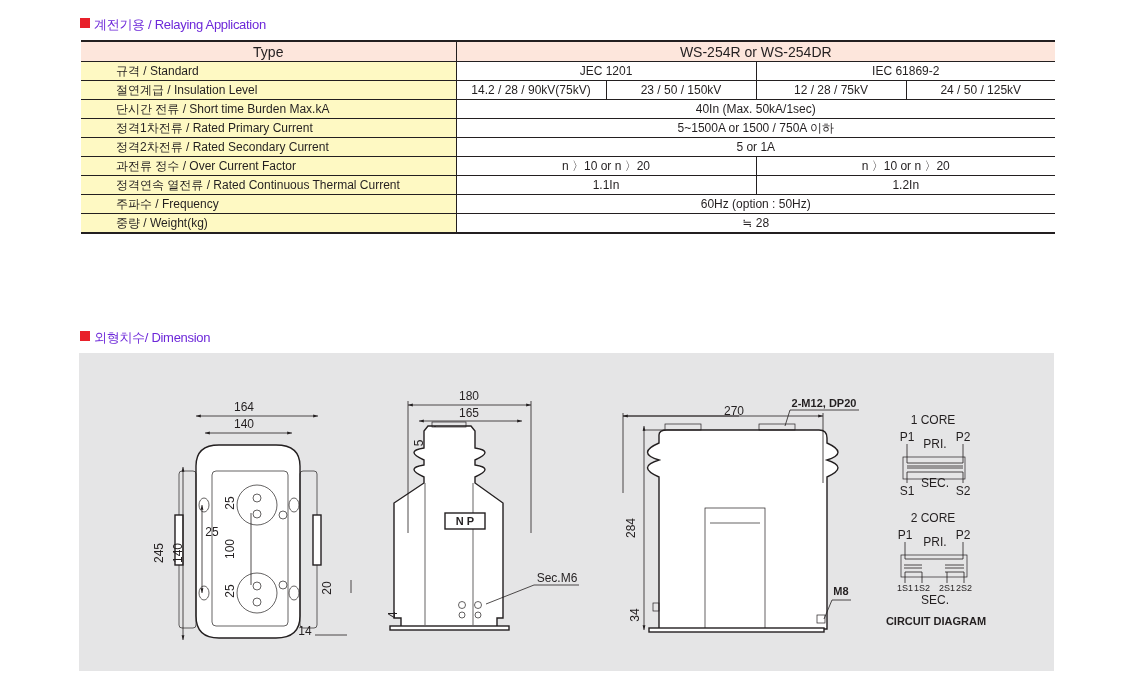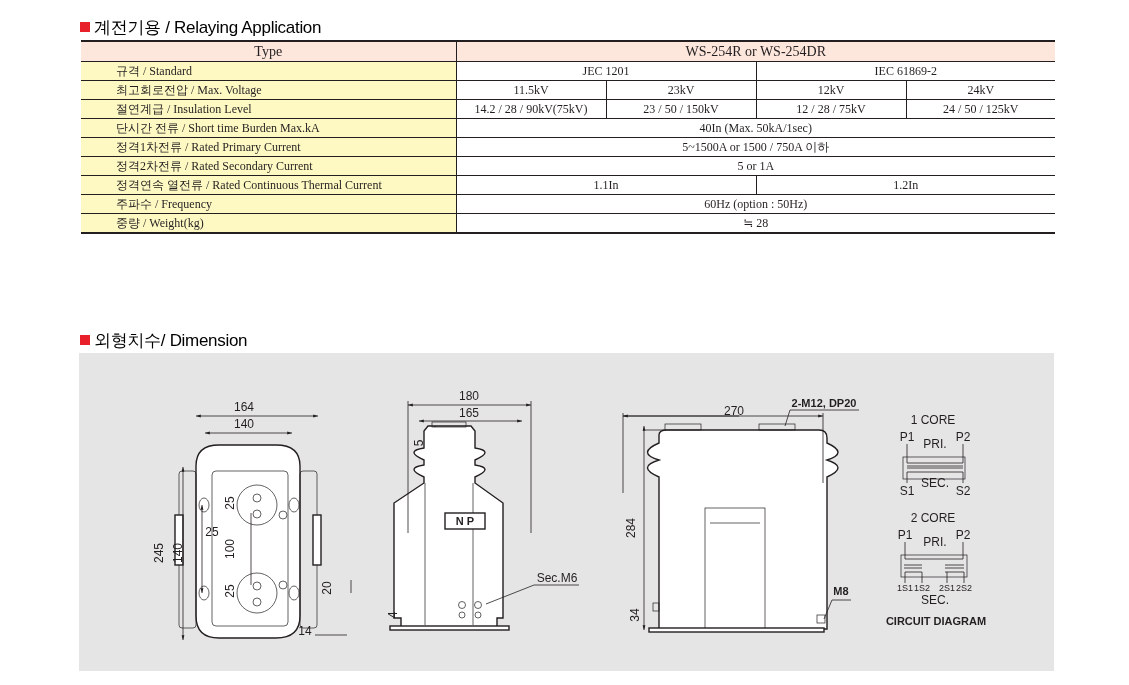--- a/index.html
+++ b/index.html
@@ -1,27 +1,27 @@
 <!DOCTYPE html>
 <html><head>
 <meta charset="utf-8">
 <style>
   html, body { margin: 0; padding: 0; background: #ffffff; }
   body { width: 1129px; height: 685px; position: relative; overflow: hidden;
          font-family: "Liberation Sans", "DejaVu Sans", sans-serif; color: #231f20; }
 
-  .section-title { position: absolute; left: 80px; font-size: 17px; letter-spacing: -0.3px; color: #000000; }
+  .section-title { position: absolute; left: 80px; font-size: 13px; letter-spacing: -0.3px; color: #6d28d9; }
   .section-title .sq { display: inline-block; width: 10px; height: 10px; background: #e8202a; margin-right: 4px; vertical-align: 1px; }
   #t1 { top: 16px; }
   #t2 { top: 329px; }
 
   table.spec { position: absolute; left: 81px; top: 40px; width: 974px; border-collapse: collapse;
                font-size: 12px; table-layout: fixed; }
   table.spec td { border-top: 1px solid #231f20; border-bottom: 1px solid #231f20; height: 18px; padding: 0;
-                  line-height: 18px; white-space: nowrap; overflow: hidden; font-family: Liberation Serif, serif; }
+                  line-height: 18px; white-space: nowrap; overflow: hidden; }
   table.spec td.lab { background: #fef9c3; padding-left: 35px; border-right: 1px solid #231f20; }
   table.spec td.val { text-align: center; }
   table.spec td.val + td.val { border-left: 1px solid #231f20; }
   table.spec tr.hdr td { background: #fde6dc; font-size: 14px; height: 19px; }
   table.spec tr.hdr td.lab { text-align: center; padding-left: 0; }
   table.spec tr:first-child td { border-top: 2px solid #231f20; }
   table.spec tr:last-child td { border-bottom: 2px solid #231f20; }
 
   .panel { position: absolute; left: 79px; top: 353px; width: 975px; height: 318px; background: #e5e5e6; }
   .panel svg { position: absolute; left: 0; top: 0; }
@@ -50,44 +50,42 @@
       <tr class="hdr">
         <td class="lab">Type</td>
         <td class="val" colspan="4">WS-254R or WS-254DR</td>
       </tr>
       <tr>
         <td class="lab">규격 / Standard</td>
         <td class="val" colspan="2">JEC 1201</td>
         <td class="val" colspan="2">IEC 61869-2</td>
       </tr>
       <tr>
-        <td class="lab">최고회로전압 / Max. Voltage</td>
-        <td class="val" colspan="1">11.5kV</td>
-        <td class="val" colspan="1">23kV</td>
-        <td class="val" colspan="1">12kV</td>
-        <td class="val" colspan="1">24kV</td>
-      </tr>
-      <tr>
         <td class="lab">절연계급 / Insulation Level</td>
         <td class="val" colspan="1">14.2 / 28 / 90kV(75kV)</td>
         <td class="val" colspan="1">23 / 50 / 150kV</td>
         <td class="val" colspan="1">12 / 28 / 75kV</td>
         <td class="val" colspan="1">24 / 50 / 125kV</td>
       </tr>
       <tr>
         <td class="lab">단시간 전류 / Short time Burden Max.kA</td>
         <td class="val" colspan="4">40In (Max. 50kA/1sec)</td>
       </tr>
       <tr>
         <td class="lab">정격1차전류 / Rated Primary Current</td>
         <td class="val" colspan="4">5~1500A or 1500 / 750A 이하</td>
       </tr>
       <tr>
         <td class="lab">정격2차전류 / Rated Secondary Current</td>
         <td class="val" colspan="4">5 or 1A</td>
+      </tr>
+      <tr>
+        <td class="lab">과전류 정수 / Over Current Factor</td>
+        <td class="val" colspan="2">n 〉10 or n 〉20</td>
+        <td class="val" colspan="2">n 〉10 or n 〉20</td>
       </tr>
       <tr>
         <td class="lab">정격연속 열전류 / Rated Continuous Thermal Current</td>
         <td class="val" colspan="2">1.1In</td>
         <td class="val" colspan="2">1.2In</td>
       </tr>
       <tr>
         <td class="lab">주파수 / Frequency</td>
         <td class="val" colspan="4">60Hz (option : 50Hz)</td>
       </tr>

